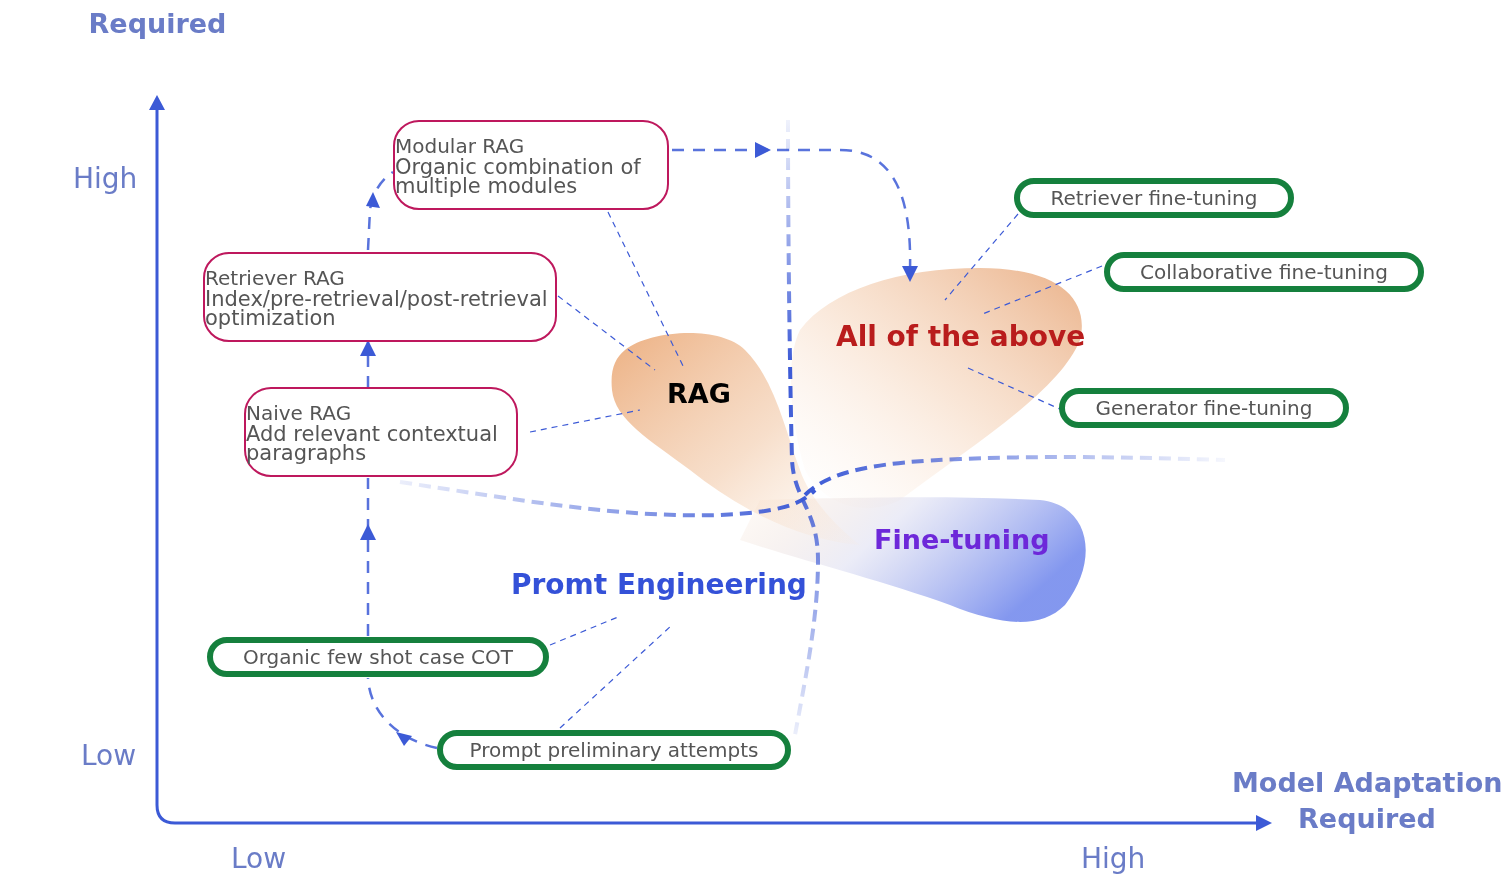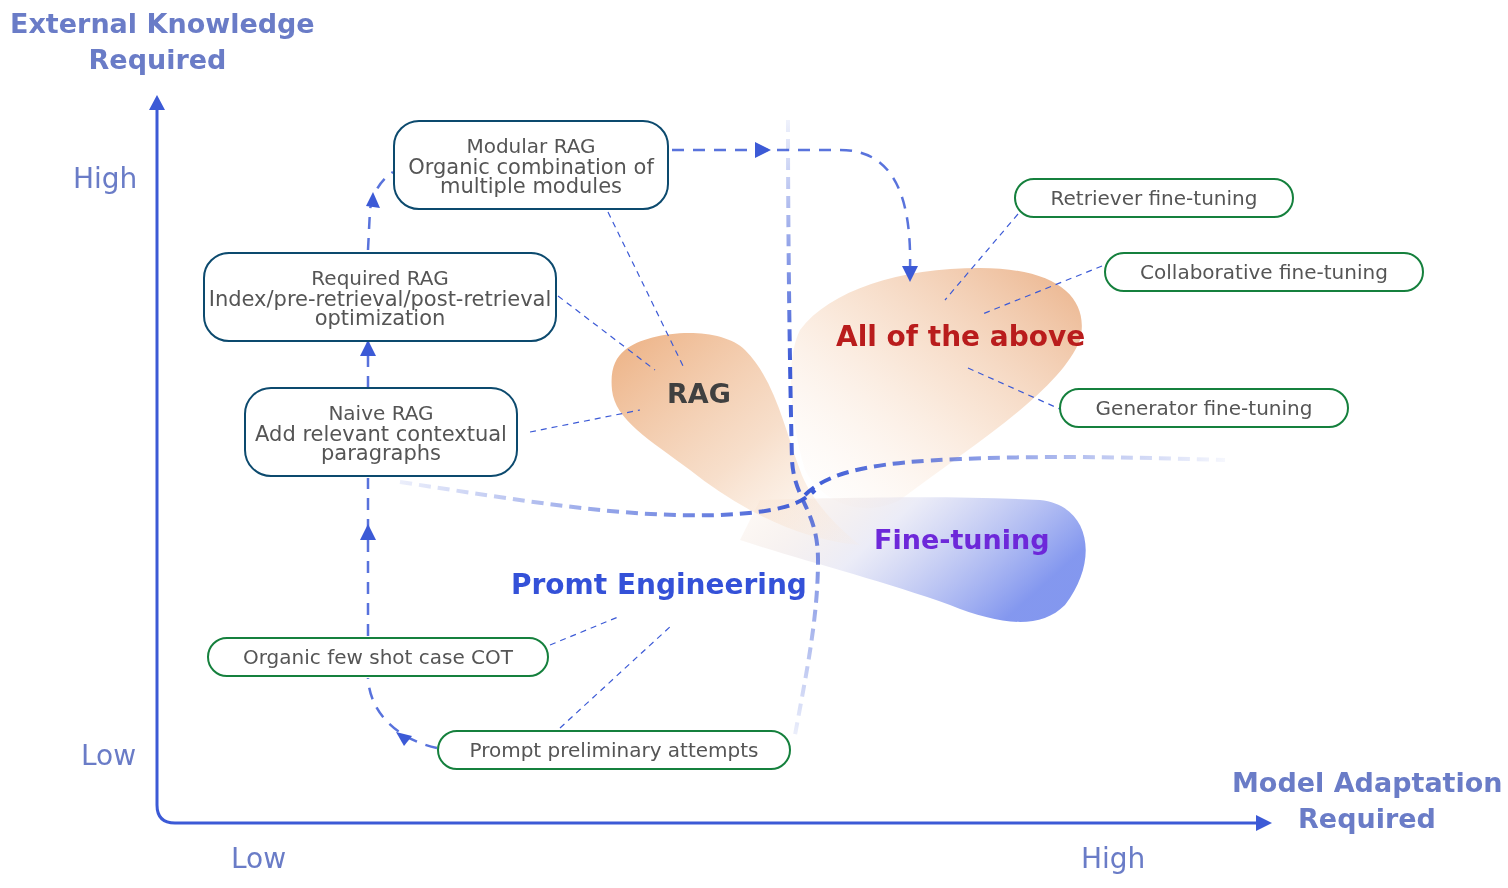--- a/index.html
+++ b/index.html
@@ -2,26 +2,26 @@
 <html><head>
 <meta charset="utf-8">
 <style>
   html, body { margin: 0; padding: 0; background: #ffffff; }
   body { width: 1508px; height: 888px; position: relative; overflow: hidden;
          font-family: "DejaVu Sans", "Liberation Sans", sans-serif; }
   #canvas { position: absolute; left: 0; top: 0; width: 1508px; height: 888px; }
   .axis-title { position: absolute; color: #6a7cc7; font-weight: bold; font-size: 27px;
                 text-align: center; line-height: 36px; white-space: nowrap; }
   .tick { position: absolute; color: #6a7cc7; font-weight: normal; font-size: 28px; white-space: nowrap; }
-  .box { position: absolute; box-sizing: border-box; border: 2px solid #0c4a6e; background: #ffffff;
-         display: flex; flex-direction: column; align-items: center; justify-content: center;
+  .box { position: absolute; box-sizing: border-box; border: 2px solid #be185d; background: #ffffff;
+         display: flex; flex-direction: column; align-items: flex-start; justify-content: center;
          color: #555555; text-align: center; white-space: nowrap; }
   .box .title { font-size: 20px; line-height: 24px; }
   .box .desc { font-size: 21px; line-height: 19px; }
-  .pill { position: absolute; box-sizing: border-box; border: 2px solid #15803d; background: #ffffff;
+  .pill { position: absolute; box-sizing: border-box; border: 6px solid #15803d; background: #ffffff;
           border-radius: 20px; display: flex; align-items: center; justify-content: center;
           color: #555555; font-size: 20px; white-space: nowrap; }
   .region-label { position: absolute; font-weight: bold; white-space: nowrap; }
 </style>
 </head>
 <body>
 
 <svg id="canvas" width="1508" height="888" viewBox="0 0 1508 888">
   <defs>
     <linearGradient id="ragGrad" x1="0" y1="0" x2="1" y2="1">
@@ -91,51 +91,50 @@
   </g>
 
   <g>
     <path d="M 157 108 L 157 805 Q 157 823 175 823 L 1258 823" fill="none" stroke="#3c5ad6" stroke-width="3"></path>
     <polygon points="149,110 157,95 165,110" fill="#3c5ad6"></polygon>
     <polygon points="1256,815 1272,823 1256,831" fill="#3c5ad6"></polygon>
   </g>
 </svg>
 
 <div class="axis-title" style="left:10px; top:6px; width:295px;">
-  <div>External Knowledge</div>
   <div>Required</div>
 </div>
 <div class="tick" style="left:73px; top:162px;">High</div>
 <div class="tick" style="left:81px; top:739px;">Low</div>
 <div class="tick" style="left:231px; top:842px;">Low</div>
 <div class="tick" style="left:1081px; top:842px;">High</div>
 <div class="axis-title" style="left:1232px; top:765px; width:270px;">
   <div>Model Adaptation</div>
   <div>Required</div>
 </div>
 
 <div class="box" style="left:393px; top:120px; width:276px; height:90px; border-radius:26px;">
   <div class="title">Modular RAG</div>
   <div class="desc">Organic combination of</div>
   <div class="desc">multiple modules</div>
 </div>
 <div class="box" style="left:203px; top:252px; width:354px; height:90px; border-radius:26px;">
-  <div class="title">Required RAG</div>
+  <div class="title">Retriever RAG</div>
   <div class="desc">Index/pre-retrieval/post-retrieval</div>
   <div class="desc">optimization</div>
 </div>
 <div class="box" style="left:244px; top:387px; width:274px; height:90px; border-radius:27px;">
   <div class="title">Naive RAG</div>
   <div class="desc">Add relevant contextual</div>
   <div class="desc">paragraphs</div>
 </div>
 
 <div class="pill" style="left:207px; top:637px; width:342px; height:40px;">Organic few shot case COT</div>
 <div class="pill" style="left:437px; top:730px; width:354px; height:40px;">Prompt preliminary attempts</div>
 
 <div class="pill" style="left:1014px; top:178px; width:280px; height:40px;">Retriever fine-tuning</div>
 <div class="pill" style="left:1104px; top:252px; width:320px; height:40px;">Collaborative fine-tuning</div>
 <div class="pill" style="left:1059px; top:388px; width:290px; height:40px;">Generator fine-tuning</div>
 
-<div class="region-label" style="left:667px; top:378px; font-size:27px; color:#404040;">RAG</div>
+<div class="region-label" style="left:667px; top:378px; font-size:27px; color:#000000;">RAG</div>
 <div class="region-label" style="left:836px; top:320px; font-size:28px; color:#b91c1c;">All of the above</div>
 <div class="region-label" style="left:874px; top:524px; font-size:27px; color:#6d28d9;">Fine-tuning</div>
 <div class="region-label" style="left:511px; top:568px; font-size:28px; color:#3451d8;">Promt Engineering</div>
 
 </body></html>

